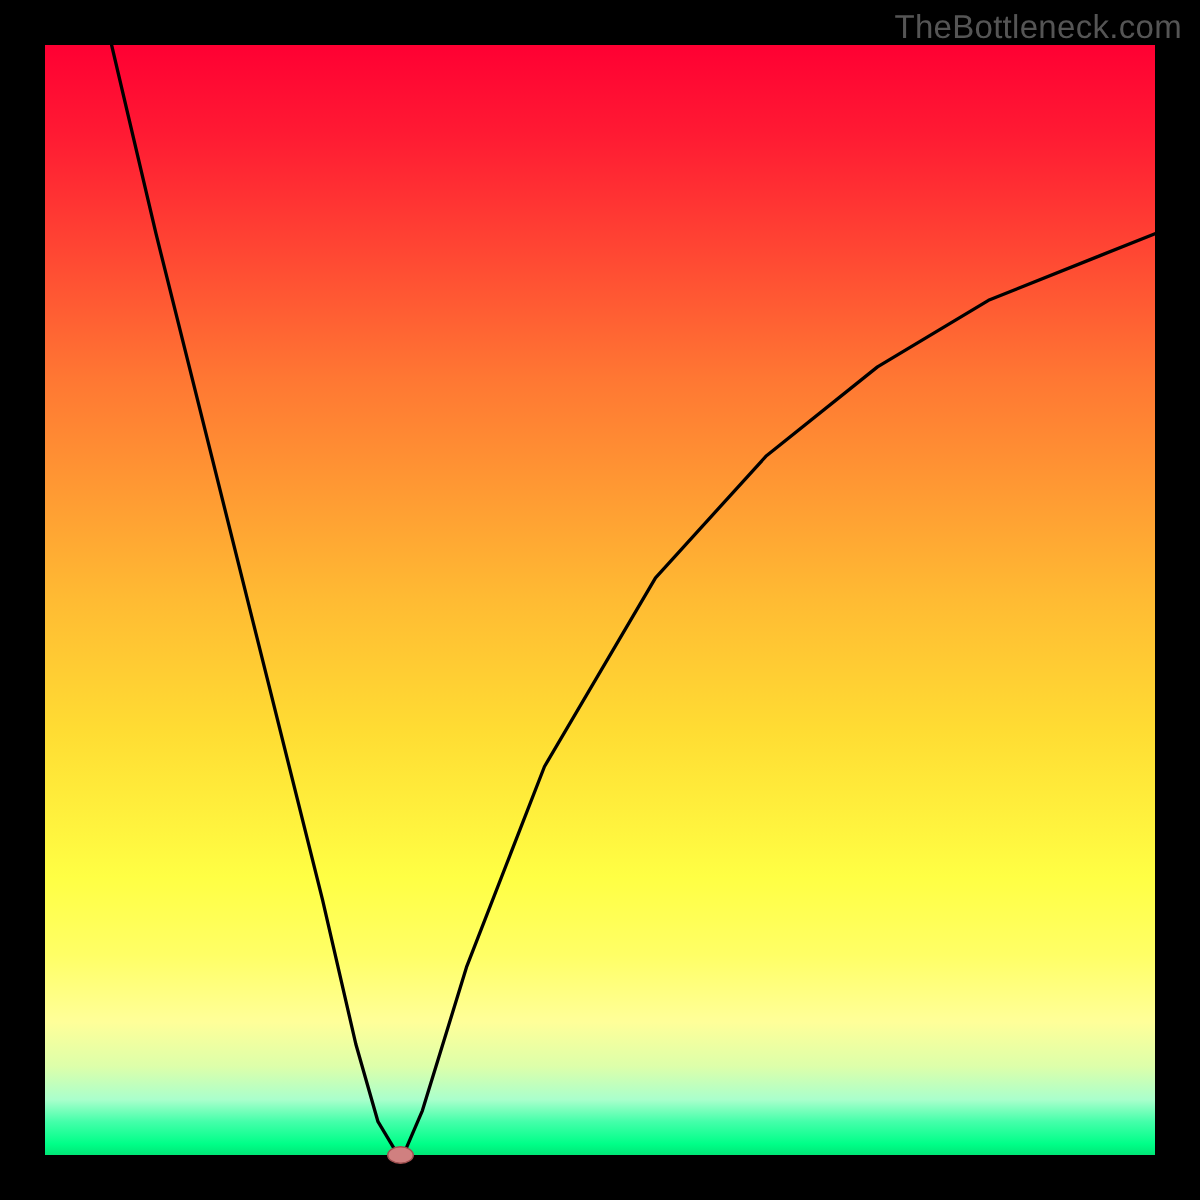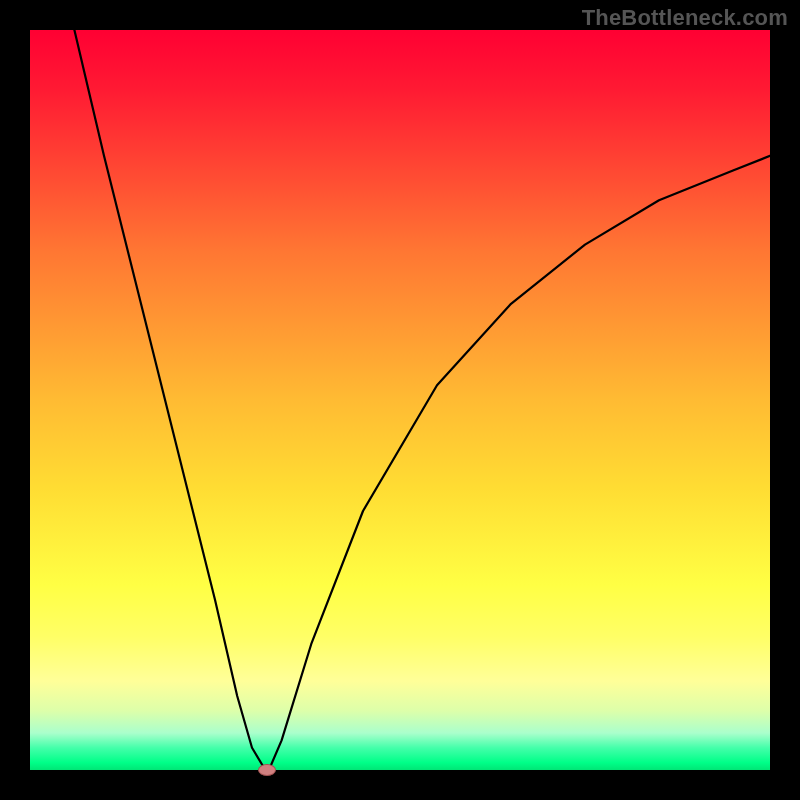--- a/index.html
+++ b/index.html
@@ -40,21 +40,21 @@
       #00e676 100%
     );
   }
   .watermark {
     position: absolute;
     top: 5px;
     right: 12px;
     font-family: Arial, Helvetica, sans-serif;
     font-size: 22px;
     color: #555;
-    font-weight: 700;
+    font-weight: 400;
     letter-spacing: 0.2px;
   }
   svg.curve {
     position: absolute;
     left: 0;
     top: 0;
     width: 740px;
     height: 740px;
   }
   .marker {

